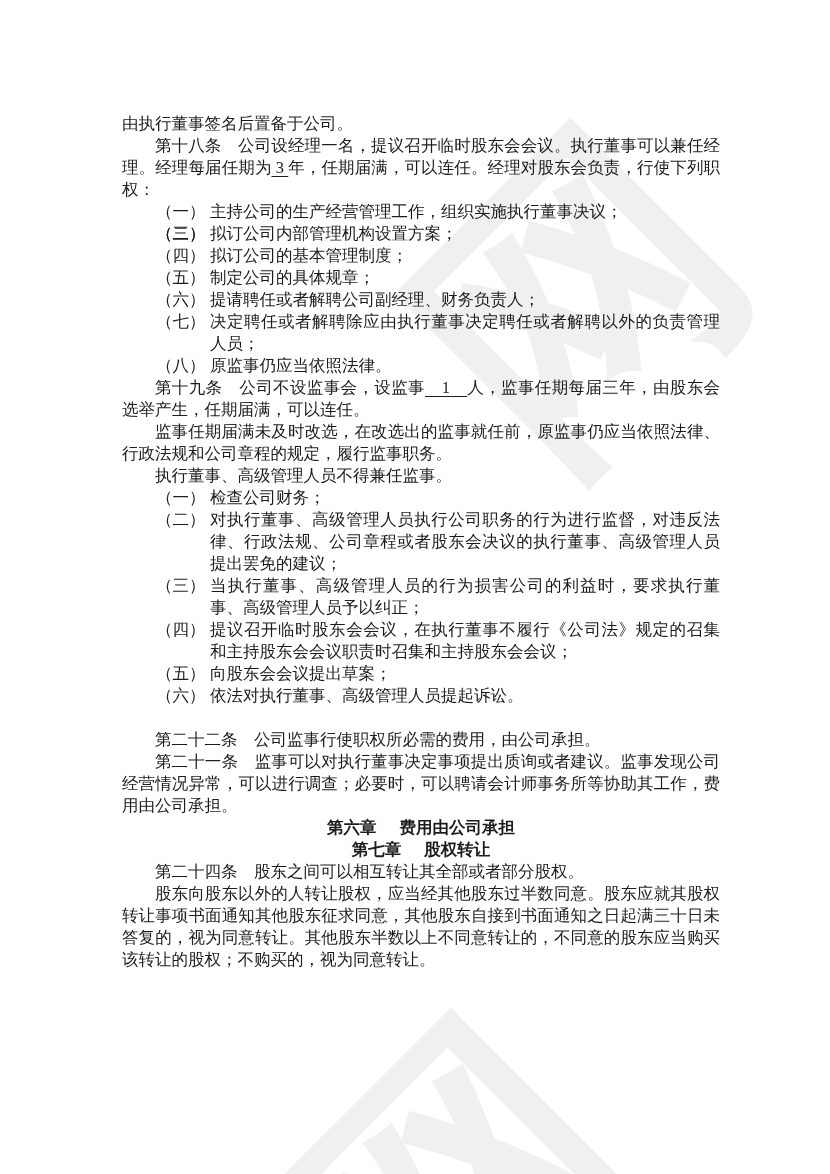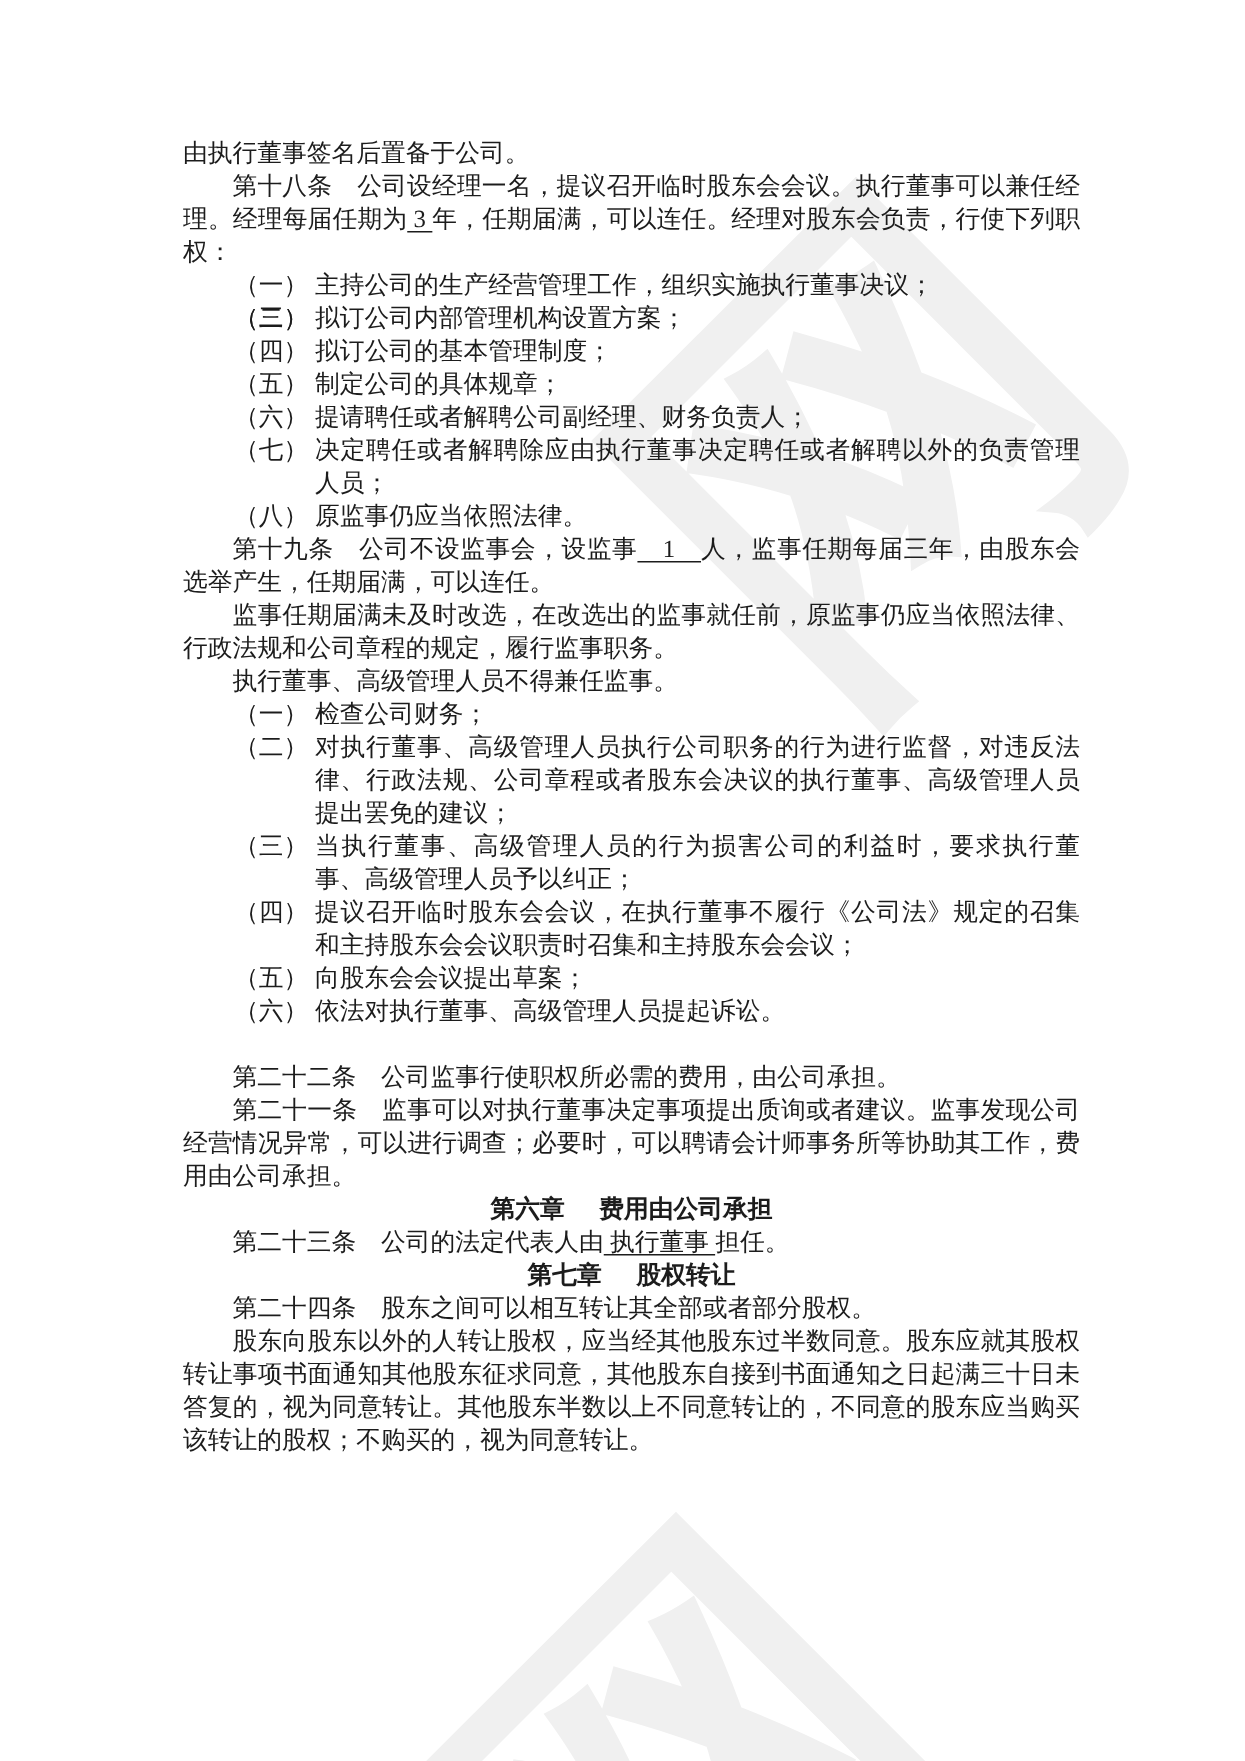--- a/index.html
+++ b/index.html
@@ -31,21 +31,21 @@
     position: absolute;
     left: 122px; top: 91px;
     width: 598px;
     z-index: 1;
     font-size: 16.5px;
     line-height: 22px;
     color: #1c1c1c;
     text-align: justify;
   }
   .blk { margin: 0; padding: 0; }
-  .blk.flush  { text-indent: 0; }
+  .blk.flush  { text-indent: 0; margin-top: 22px; }
   .blk.indent { text-indent: 2em; }
   .blk.li {
     position: relative;
     padding-left: 88px;
     text-indent: 0;
   }
   .li-num { position: absolute; left: 34px; top: 0; }
   .blk.chapter {
     text-align: center;
     font-weight: bold;
@@ -82,18 +82,17 @@
       <p class="blk li"><span class="li-num">（一）</span><span>检查公司财务；</span></p>
       <p class="blk li"><span class="li-num">（二）</span><span>对执行董事、高级管理人员执行公司职务的行为进行监督，对违反法律、行政法规、公司章程或者股东会决议的执行董事、高级管理人员提出罢免的建议；</span></p>
       <p class="blk li"><span class="li-num">（三）</span><span>当执行董事、高级管理人员的行为损害公司的利益时，要求执行董事、高级管理人员予以纠正；</span></p>
       <p class="blk li"><span class="li-num">（四）</span><span>提议召开临时股东会会议，在执行董事不履行《公司法》规定的召集和主持股东会会议职责时召集和主持股东会会议；</span></p>
       <p class="blk li"><span class="li-num">（五）</span><span>向股东会会议提出草案；</span></p>
       <p class="blk li"><span class="li-num">（六）</span><span>依法对执行董事、高级管理人员提起诉讼。</span></p>
       <div class="spacer"></div>
       <p class="blk indent"><span>第二十二条　公司监事行使职权所必需的费用，由公司承担。</span></p>
       <p class="blk indent"><span>第二十一条　监事可以对执行董事决定事项提出质询或者建议。监事发现公司经营情况异常，可以进行调查；必要时，可以聘请会计师事务所等协助其工作，费用由公司承担。</span></p>
       <p class="blk chapter"><span>第六章</span><span class="gap"></span><span>费用由公司承担</span></p>
-      <p class="blk indent"><span>第二十三条　公司的法定代表人由</span><span class="u"> 执行董事 </span><span>担任。</span></p>
       <p class="blk chapter"><span>第七章</span><span class="gap"></span><span>股权转让</span></p>
       <p class="blk indent"><span>第二十四条　股东之间可以相互转让其全部或者部分股权。</span></p>
       <p class="blk indent"><span>股东向股东以外的人转让股权，应当经其他股东过半数同意。股东应就其股权转让事项书面通知其他股东征求同意，其他股东自接到书面通知之日起满三十日未答复的，视为同意转让。其他股东半数以上不同意转让的，不同意的股东应当购买该转让的股权；不购买的，视为同意转让。</span></p>
     </div>
 </div>
 
 </body></html>

